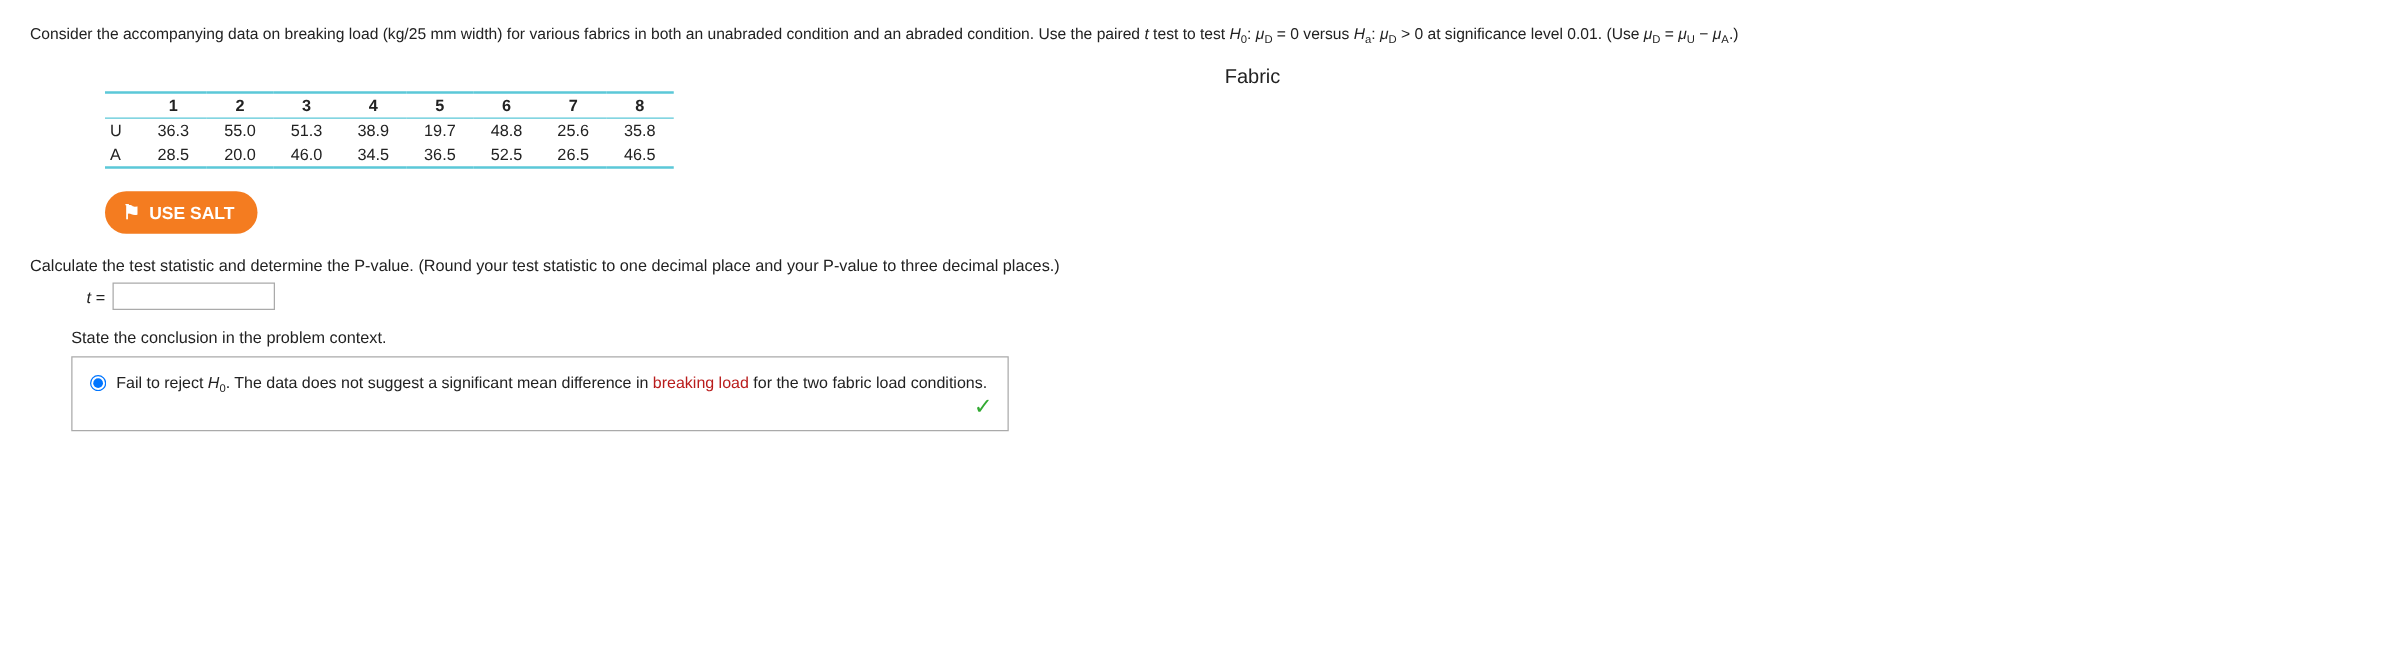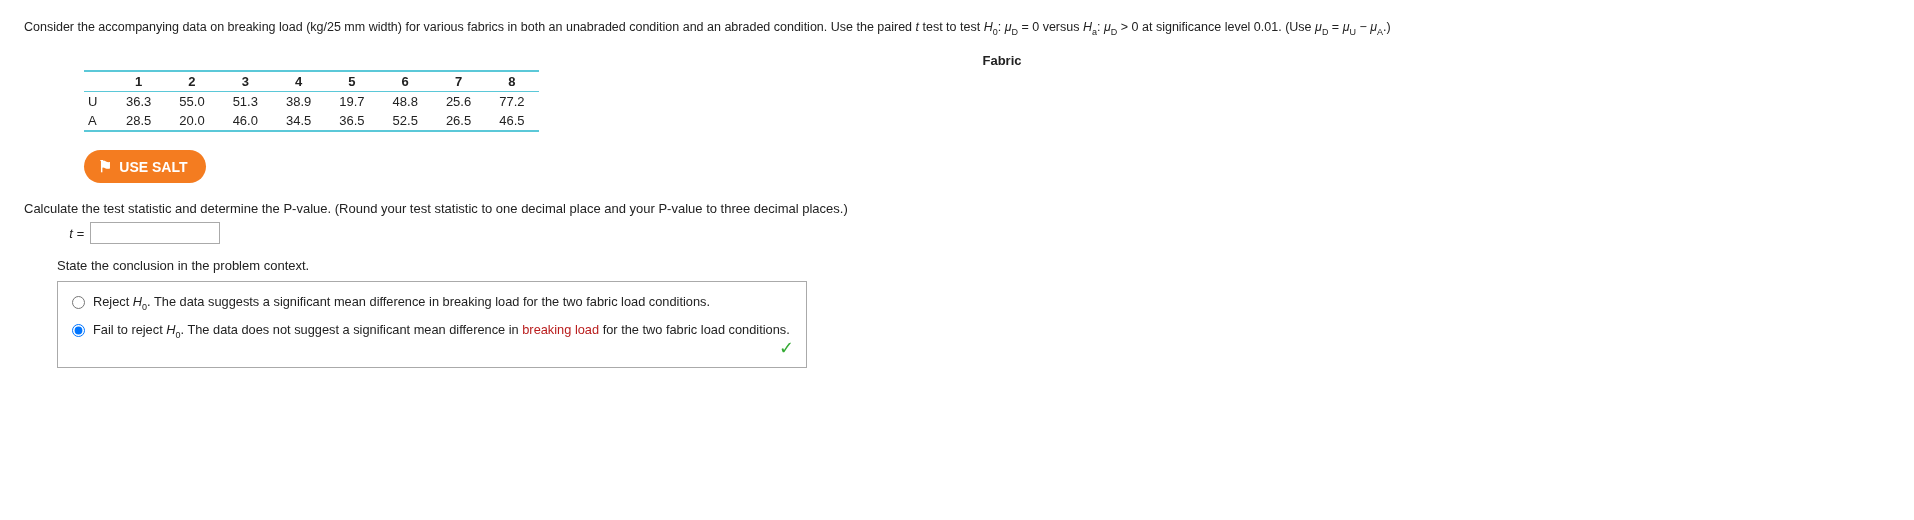--- a/index.html
+++ b/index.html
@@ -15,22 +15,22 @@
       line-height: 1.5;
       margin-bottom: 14px;
       max-width: 1400px;
     }
     .table-section {
       margin-left: 60px;
       margin-bottom: 18px;
     }
     .fabric-label {
       text-align: center;
-      font-weight: bold;
-      font-size: 13px;
+      font-weight: normal;
+      font-size: 16px;
       margin-bottom: 2px;
       padding-left: 30px;
     }
     table.data-table {
       border-collapse: collapse;
       font-size: 13px;
     }
     table.data-table th, table.data-table td {
       padding: 2px 14px;
       text-align: center;
@@ -156,21 +156,21 @@
     <tbody>
       <tr>
         <td class="row-label">U</td>
         <td>36.3</td>
         <td>55.0</td>
         <td>51.3</td>
         <td>38.9</td>
         <td>19.7</td>
         <td>48.8</td>
         <td>25.6</td>
-        <td>77.2</td>
+        <td>35.8</td>
       </tr>
       <tr>
         <td class="row-label">A</td>
         <td>28.5</td>
         <td>20.0</td>
         <td>46.0</td>
         <td>34.5</td>
         <td>36.5</td>
         <td>52.5</td>
         <td>26.5</td>
@@ -193,26 +193,20 @@
     <label><span class="italic">t</span> =</label>
     <input type="text" value="" style="">
   </div>
 </div>
 
 
 <div class="state-section">
   <div class="state-label">State the conclusion in the problem context.</div>
   <div class="options-box">
 
-    <div class="option-row">
-      <input type="radio" name="conclusion" id="opt1" style="">
-      <label for="opt1">
-        Reject <span class="italic">H</span><sub>0</sub>. The data suggests a significant mean difference in breaking load for the two fabric load conditions.
-      </label>
-    </div>
 
 
     <div class="option-row">
       <input type="radio" name="conclusion" id="opt3" checked="" style="">
       <label for="opt3">
         Fail to reject <span class="italic">H</span><sub>0</sub>. The data does not suggest a significant mean difference in <span style="color:#b91c1c;">breaking load</span> for the two fabric load conditions.
       </label>
     </div>
 
 

